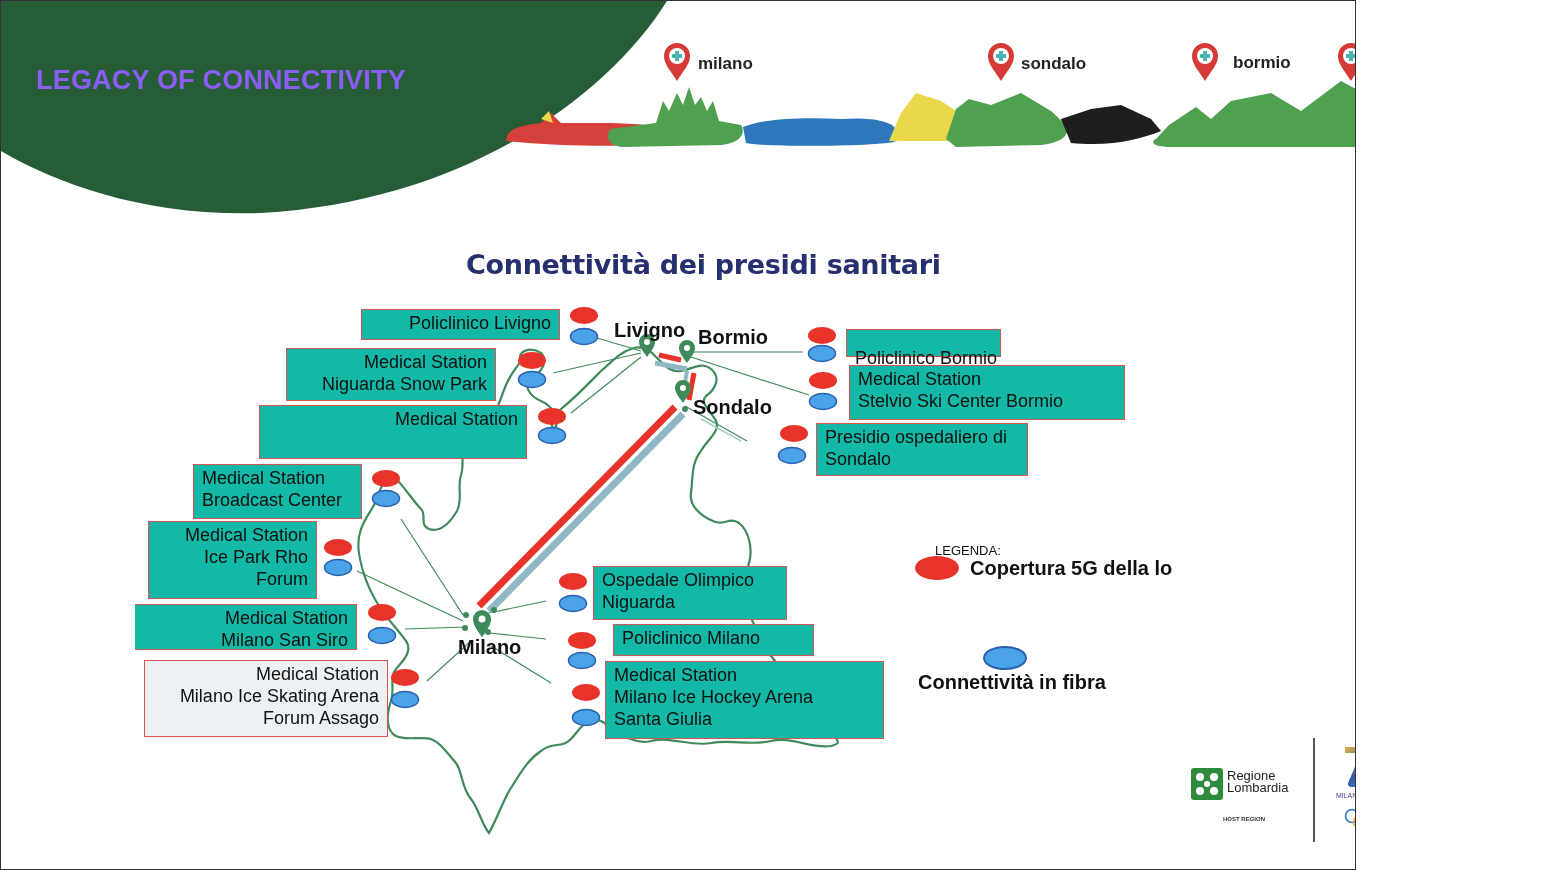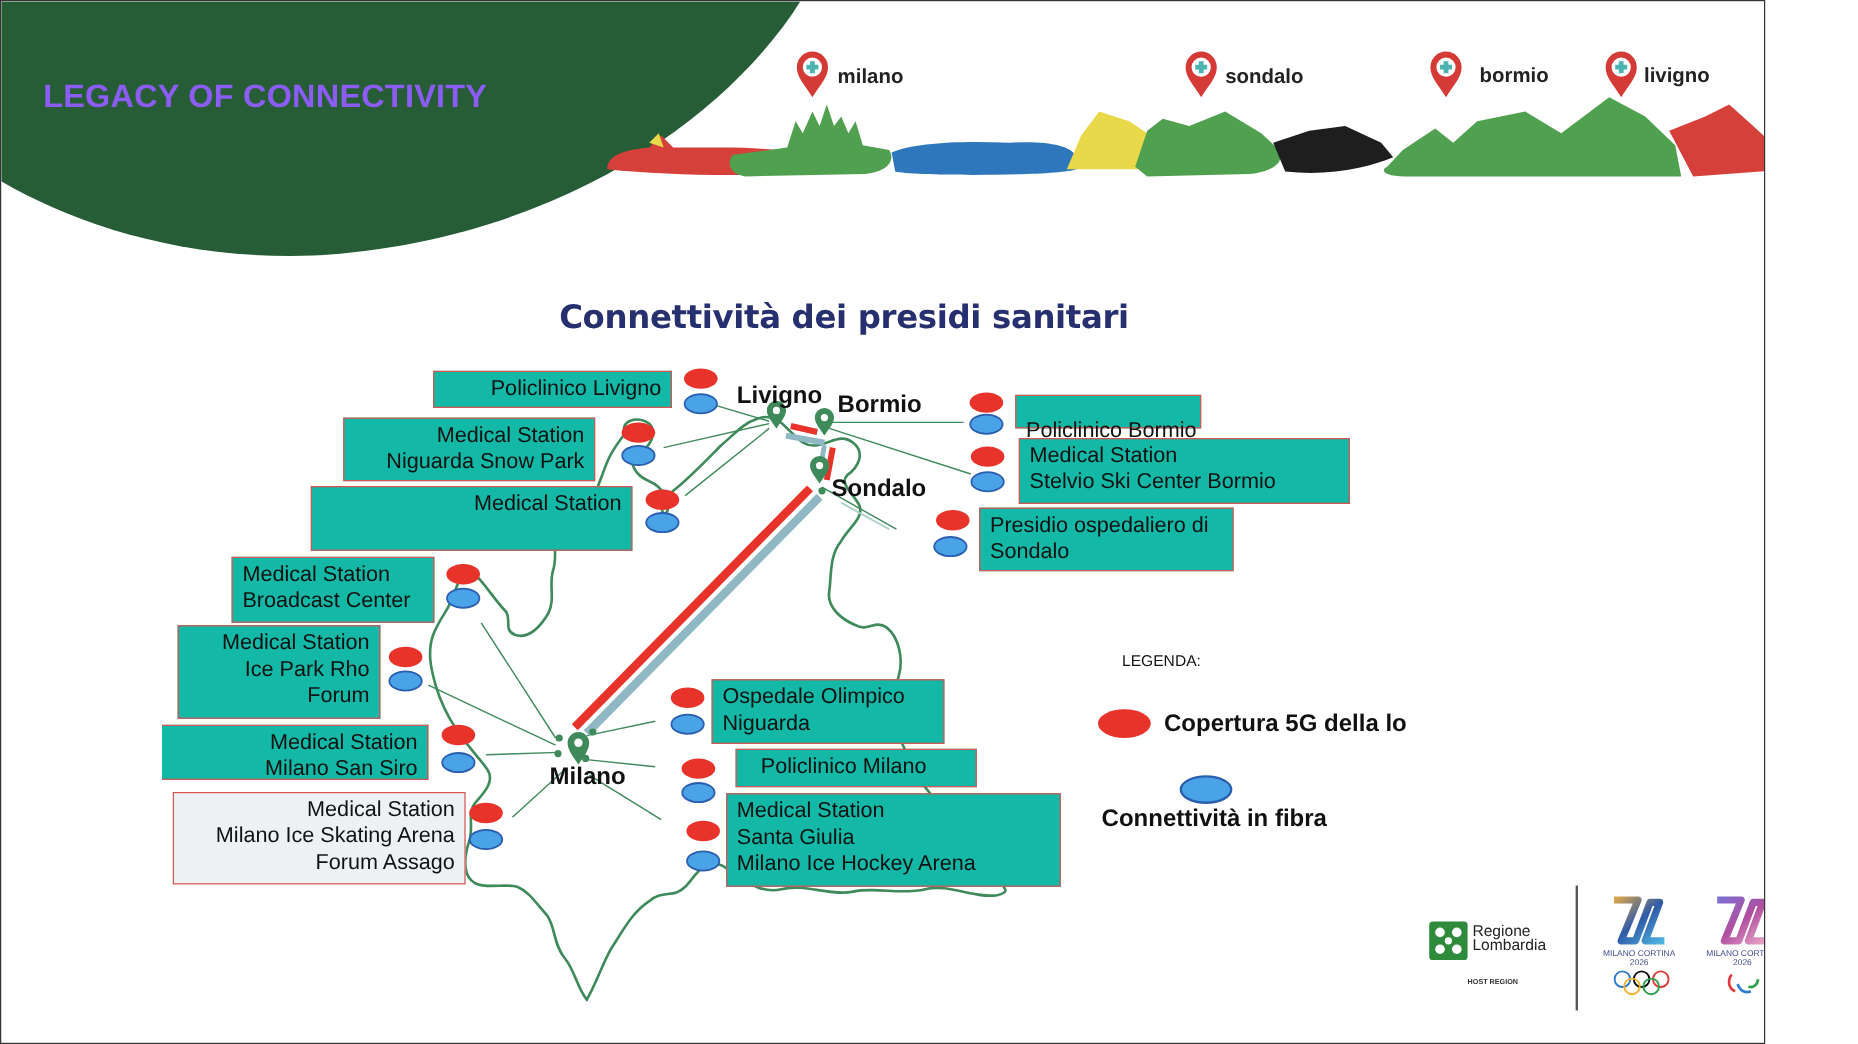--- a/index.html
+++ b/index.html
@@ -1,18 +1,18 @@
 <!DOCTYPE html>
 <html><head>
 <meta charset="utf-8">
 <style>
   * { box-sizing: border-box; margin: 0; padding: 0; }
   html, body { width: 1548px; height: 870px; background: #ffffff; overflow: hidden; }
   body { position: relative; font-family: "Liberation Sans", sans-serif; color: #111; }
-  .slide { position: absolute; left: 0; top: 0; width: 1471px; height: 870px; border: 1px solid #333; background: #fff; overflow: hidden; }
+  .slide { position: absolute; left: 0; top: 0; width: 1356px; height: 870px; border: 1px solid #333; background: #fff; overflow: hidden; }
 
   .header-blob { position: absolute; left: 0; top: 0; }
   .header-title { position: absolute; left: 35px; top: 64px; font-size: 27px; font-weight: bold; color: #8b5cf6; letter-spacing: 0.2px; }
 
   .skyline { position: absolute; left: 0; top: 0; }
   .city-label { position: absolute; font-size: 17px; font-weight: bold; color: #222; }
   .pin { position: absolute; width: 30px; height: 40px; }
 
   .section-title { position: absolute; left: 465px; top: 248px; font-size: 27px; font-weight: bold; color: #27306f; font-family: "DejaVu Sans", sans-serif; letter-spacing: -0.3px; }
 
@@ -178,27 +178,27 @@
     <span class="line">Stelvio Ski Center Bormio</span>
   </div>
   <div class="label-box" style="left:815px;top:422px;width:212px;height:53px;">
     <span class="line">Presidio ospedaliero di</span>
     <span class="line">Sondalo</span>
   </div>
   <div class="label-box" style="left:592px;top:565px;width:194px;height:54px;">
     <span class="line">Ospedale Olimpico</span>
     <span class="line">Niguarda</span>
   </div>
-  <div class="label-box" style="left:612px;top:623px;width:201px;height:32px;padding-left:20px;">
+  <div class="label-box" style="left:612px;top:623px;width:201px;height:32px;padding-left:8px;">
     <span class="line">Policlinico Milano</span>
   </div>
   <div class="label-box" style="left:604px;top:660px;width:279px;height:78px;">
     <span class="line">Medical Station</span>
+    <span class="line">Milano Ice Hockey Arena</span>
     <span class="line">Santa Giulia</span>
-    <span class="line">Milano Ice Hockey Arena</span>
   </div>
 
   <svg class="cloud" style="left:568px;top:305px;" viewBox="0 0 30 19">
       <ellipse cx="15" cy="9.5" rx="14" ry="8.5" fill="#e8332a"></ellipse>
     </svg>
   <svg class="cloud" style="left:568px;top:326px;" viewBox="0 0 30 19">
       <ellipse cx="15" cy="9.5" rx="13.5" ry="8" fill="#4aa3e6" stroke="#2a5fb0" stroke-width="1.5"></ellipse>
     </svg>
 
   <svg class="cloud" style="left:516px;top:350px;" viewBox="0 0 30 19">
@@ -279,21 +279,21 @@
     </svg>
 
   <svg class="cloud" style="left:570px;top:682px;" viewBox="0 0 30 19">
       <ellipse cx="15" cy="9.5" rx="14" ry="8.5" fill="#e8332a"></ellipse>
     </svg>
   <svg class="cloud" style="left:570px;top:707px;" viewBox="0 0 30 19">
       <ellipse cx="15" cy="9.5" rx="13.5" ry="8" fill="#4aa3e6" stroke="#2a5fb0" stroke-width="1.5"></ellipse>
     </svg>
 
   <div class="legend-title">LEGENDA:</div>
-  <div class="legend-item" style="left:913px;top:589px;justify-content:space-between;">
+  <div class="legend-item" style="left:913px;top:554px;justify-content:space-between;">
     <svg class="cloud" viewBox="0 0 46 26">
         <ellipse cx="23" cy="13" rx="22" ry="12" fill="#e8332a"></ellipse>
       </svg>
     <span>Copertura 5G della lo</span>
   </div>
   <div class="legend-item" style="left:913px;top:644px;flex-direction:column;">
     <svg class="cloud" viewBox="0 0 46 26">
         <ellipse cx="23" cy="13" rx="21" ry="11" fill="#4aa3e6" stroke="#2a5fb0" stroke-width="2"></ellipse>
       </svg>
     <span style="margin-left:4px;">Connettività in fibra</span>

